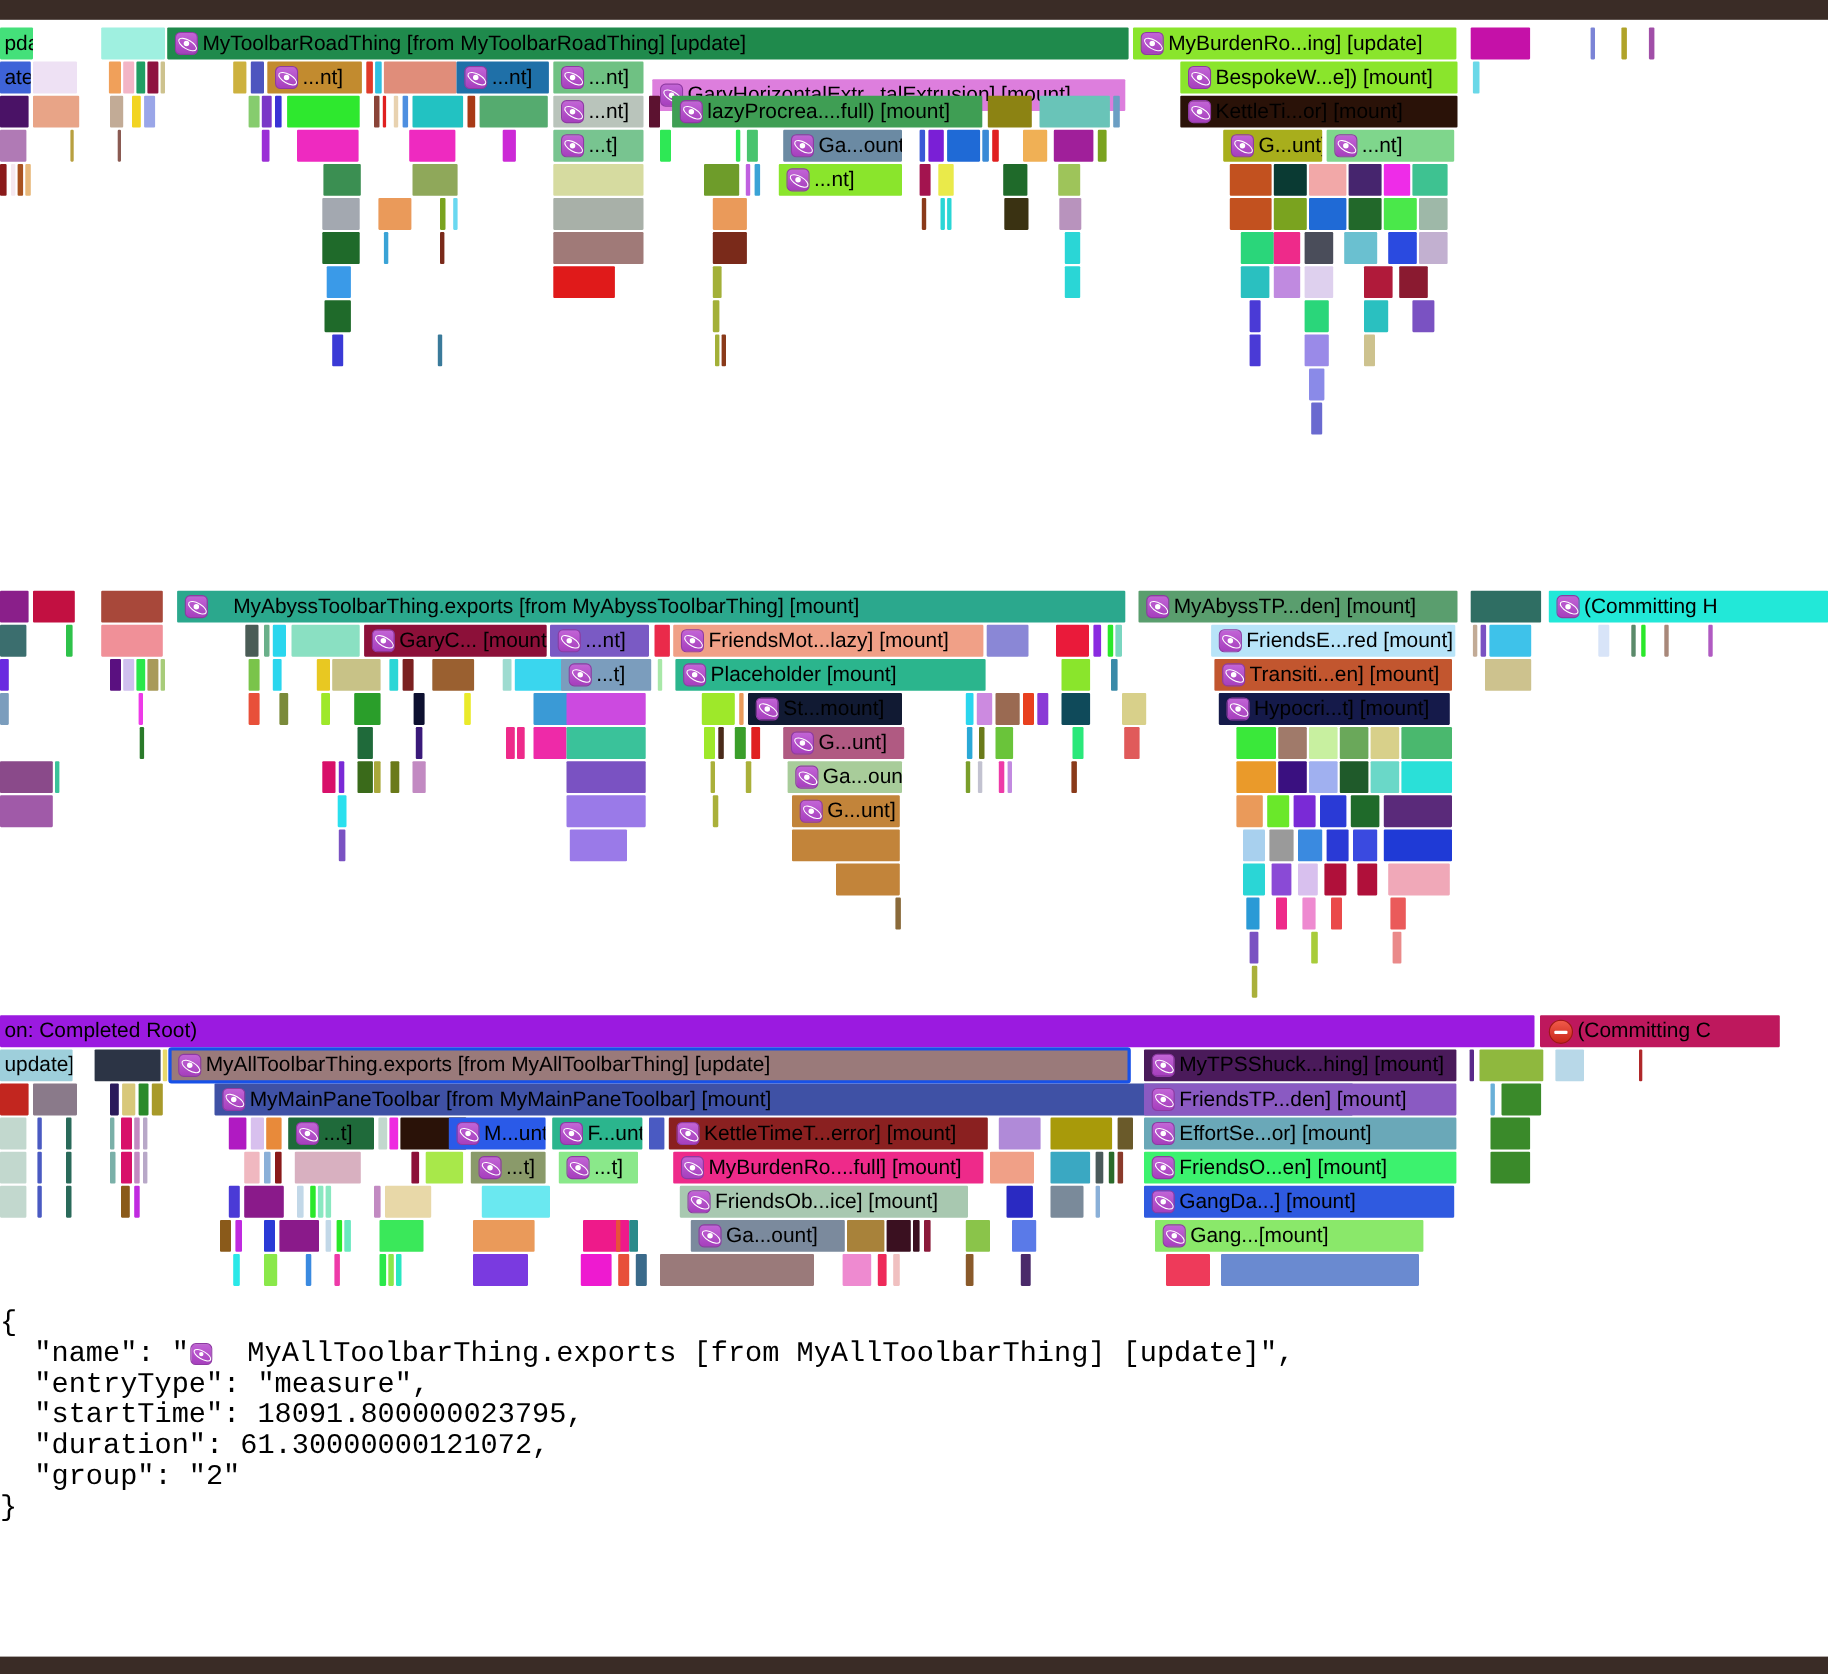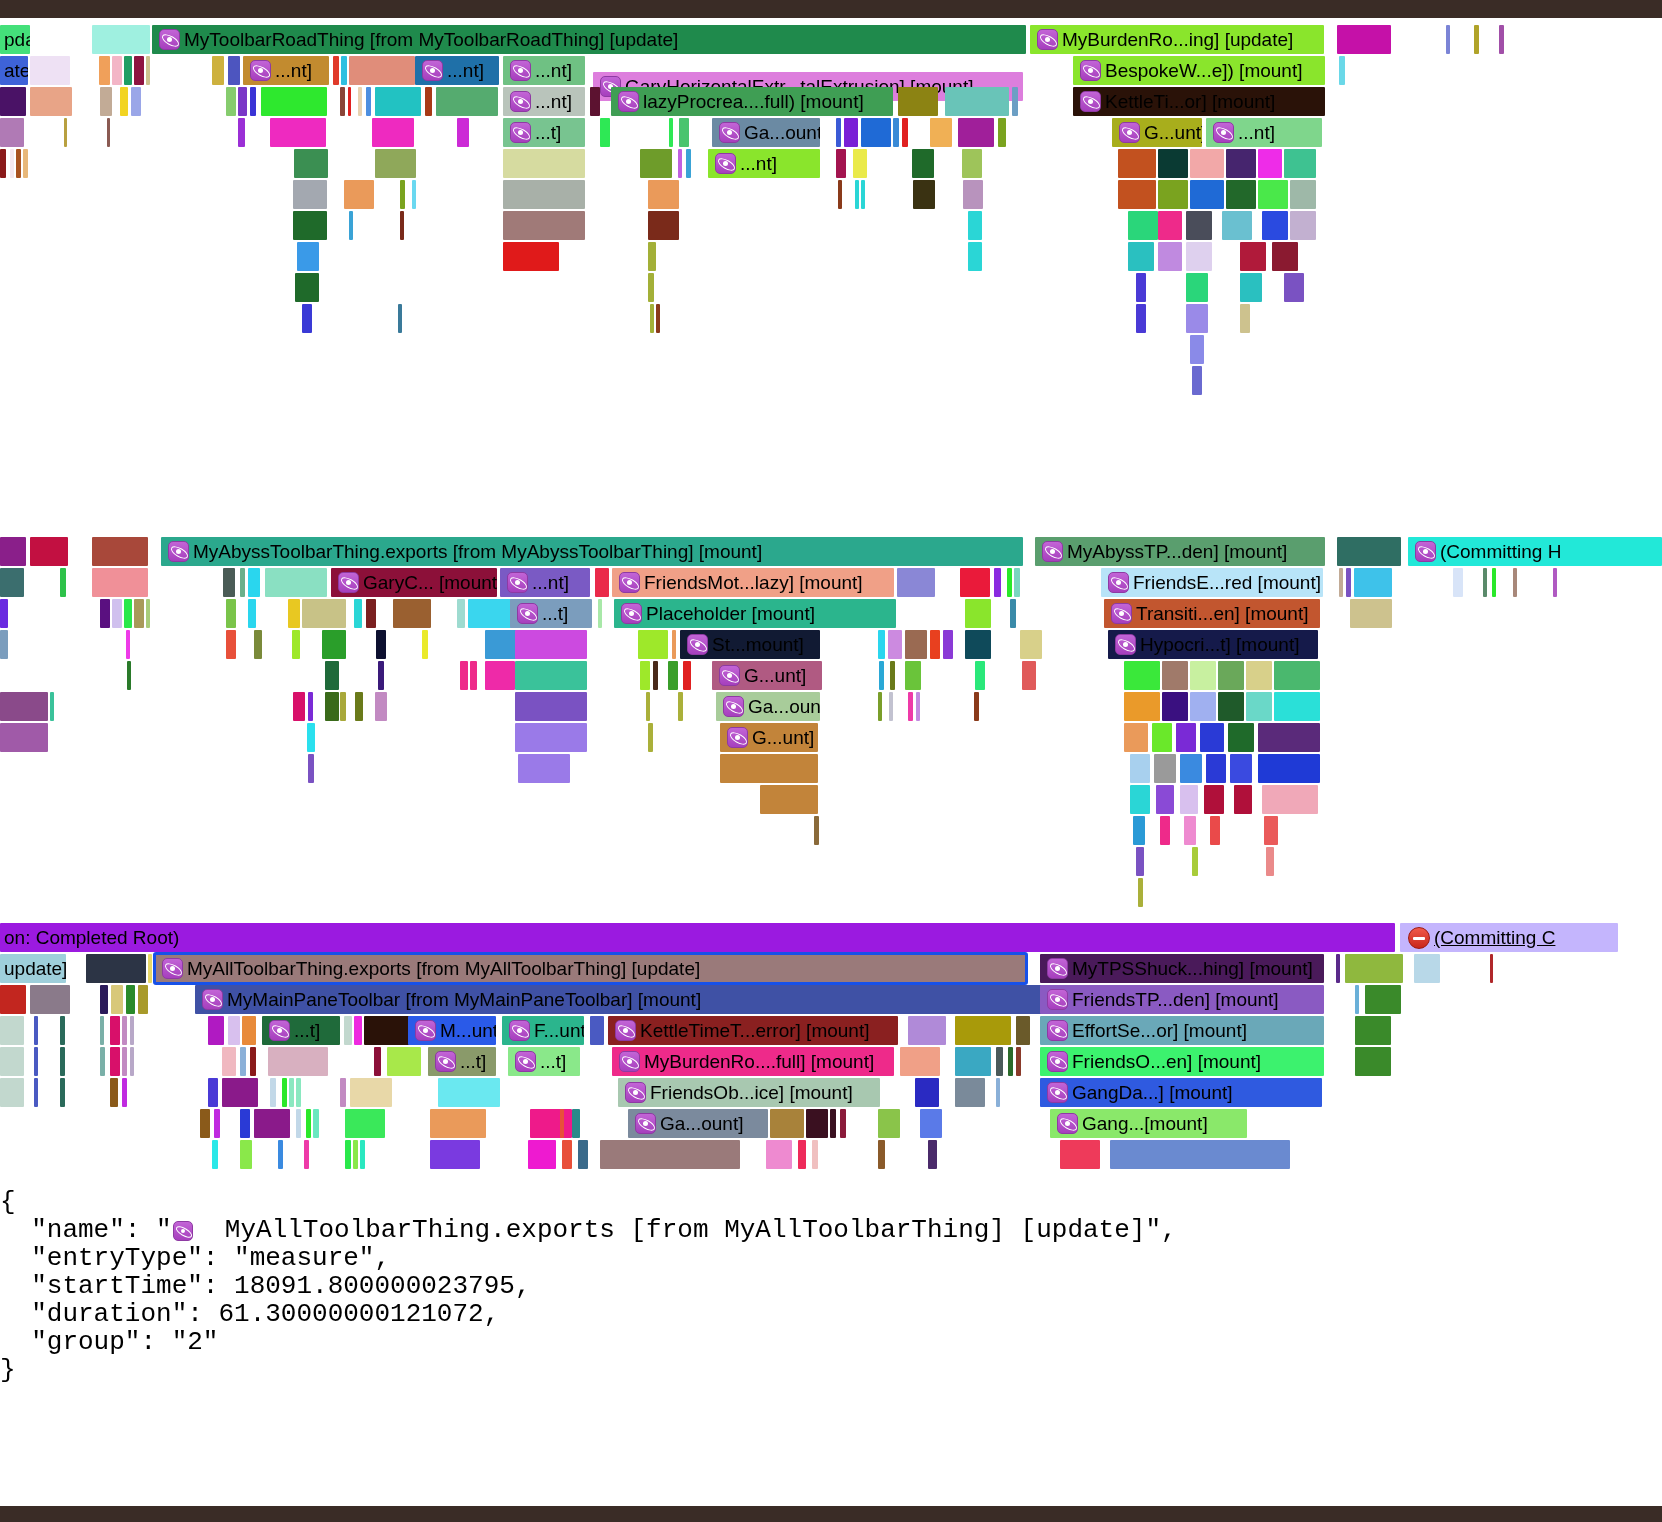--- a/index.html
+++ b/index.html
@@ -367,21 +367,21 @@
         </div>
         <div class="flame-row" style="top: 341px;">
           <div class="node" style="left: 1192px; width: 10px; background: rgb(106, 106, 208);"></div>
         </div>
       </div>
       <div class="panel" style="top: 536px; height: 372px;">
         <div class="flame-row" style="top: 0px;">
           <div class="node" style="left: 0px; width: 26px; background: rgb(138, 31, 138);"></div>
           <div class="node" style="left: 30px; width: 38px; background: rgb(194, 16, 65);"></div>
           <div class="node" style="left: 92px; width: 56px; background: rgb(168, 72, 58);"></div>
-          <div class="node" style="left: 161px; width: 862px; background: rgb(43, 168, 141);">
+          <div class="node" style="left: 161px; width: 862px; background: rgb(43, 168, 141); gap: 19px;">
             <span class="rcicon"></span>
             <span class="lbl">MyAbyssToolbarThing.exports [from MyAbyssToolbarThing] [mount]</span>
           </div>
           <div class="node" style="left: 1035px; width: 290px; background: rgb(90, 158, 110);">
             <span class="rcicon"></span>
             <span class="lbl">MyAbyssTP...den] [mount]</span>
           </div>
           <div class="node" style="left: 1337px; width: 64px; background: rgb(47, 110, 99);"></div>
           <div class="node" style="left: 1408px; width: 254px; background: rgb(34, 232, 216);">
             <span class="rcicon"></span>
@@ -598,21 +598,21 @@
         </div>
         <div class="flame-row" style="top: 341px;">
           <div class="node" style="left: 1138px; width: 5px; background: rgb(170, 176, 58);"></div>
         </div>
       </div>
       <div class="panel" style="top: 922px; height: 248px;">
         <div class="flame-row" style="top: 0px;">
           <div class="node" style="left: 0px; width: 1395px; background: rgb(155, 26, 224);">
             <span class="lbl">on: Completed Root)</span>
           </div>
-          <div class="node" style="left: 1400px; width: 218px; background: #c4b5fd; text-decoration: underline;">
+          <div class="node" style="left: 1400px; width: 218px; background: #be185d;">
             <span class="stopicon"></span>
             <span class="lbl">(Committing C</span>
           </div>
         </div>
         <div class="flame-row" style="top: 31px; text-decoration: underline;">
           <div class="node" style="left: 0px; width: 66px; background: rgb(158, 207, 219);">
             <span class="lbl">update]</span>
           </div>
           <div class="node" style="left: 86px; width: 60px; background: rgb(44, 52, 69);"></div>
           <div class="node" style="left: 148px; width: 4px; background: rgb(232, 216, 106);"></div>
@@ -767,21 +767,21 @@
           <div class="node" style="left: 628px; width: 140px; background: rgb(123, 138, 157);">
             <span class="rcicon"></span>
             <span class="lbl">Ga...ount]</span>
           </div>
           <div class="node" style="left: 770px; width: 34px; background: rgb(168, 130, 58);"></div>
           <div class="node" style="left: 806px; width: 22px; background: rgb(58, 16, 32);"></div>
           <div class="node" style="left: 830px; width: 6px; background: rgb(58, 16, 32);"></div>
           <div class="node" style="left: 840px; width: 6px; background: rgb(138, 26, 58);"></div>
           <div class="node" style="left: 878px; width: 22px; background: rgb(138, 196, 74);"></div>
           <div class="node" style="left: 920px; width: 22px; background: rgb(90, 122, 232);"></div>
-          <div class="node" style="left: 1050px; width: 197px; background: rgb(138, 232, 106);">
+          <div class="node" style="left: 1050px; width: 244px; background: rgb(138, 232, 106);">
             <span class="rcicon"></span>
             <span class="lbl">Gang...[mount]</span>
           </div>
         </div>
         <div class="flame-row" style="top: 217px;">
           <div class="node" style="left: 212px; width: 6px; background: rgb(42, 232, 232);"></div>
           <div class="node" style="left: 240px; width: 12px; background: rgb(138, 232, 74);"></div>
           <div class="node" style="left: 278px; width: 5px; background: rgb(58, 138, 224);"></div>
           <div class="node" style="left: 304px; width: 5px; background: rgb(238, 58, 168);"></div>
           <div class="node" style="left: 345px; width: 6px; background: rgb(42, 232, 74);"></div>

